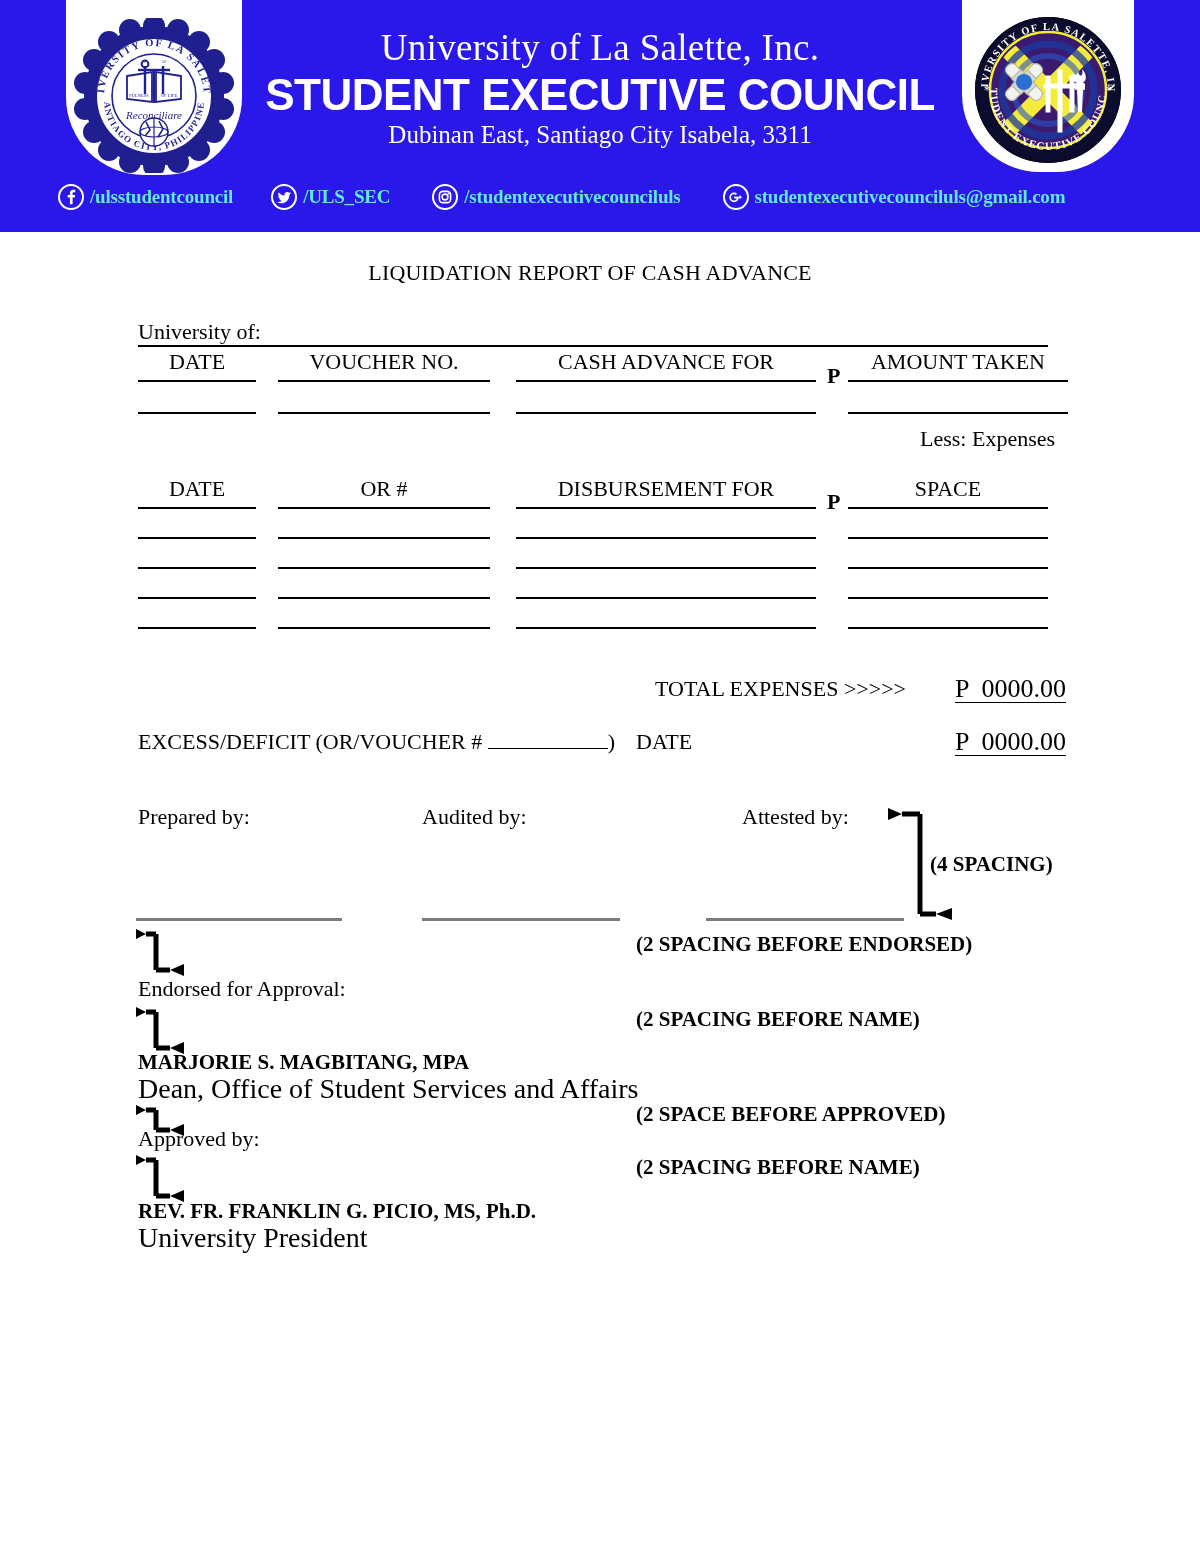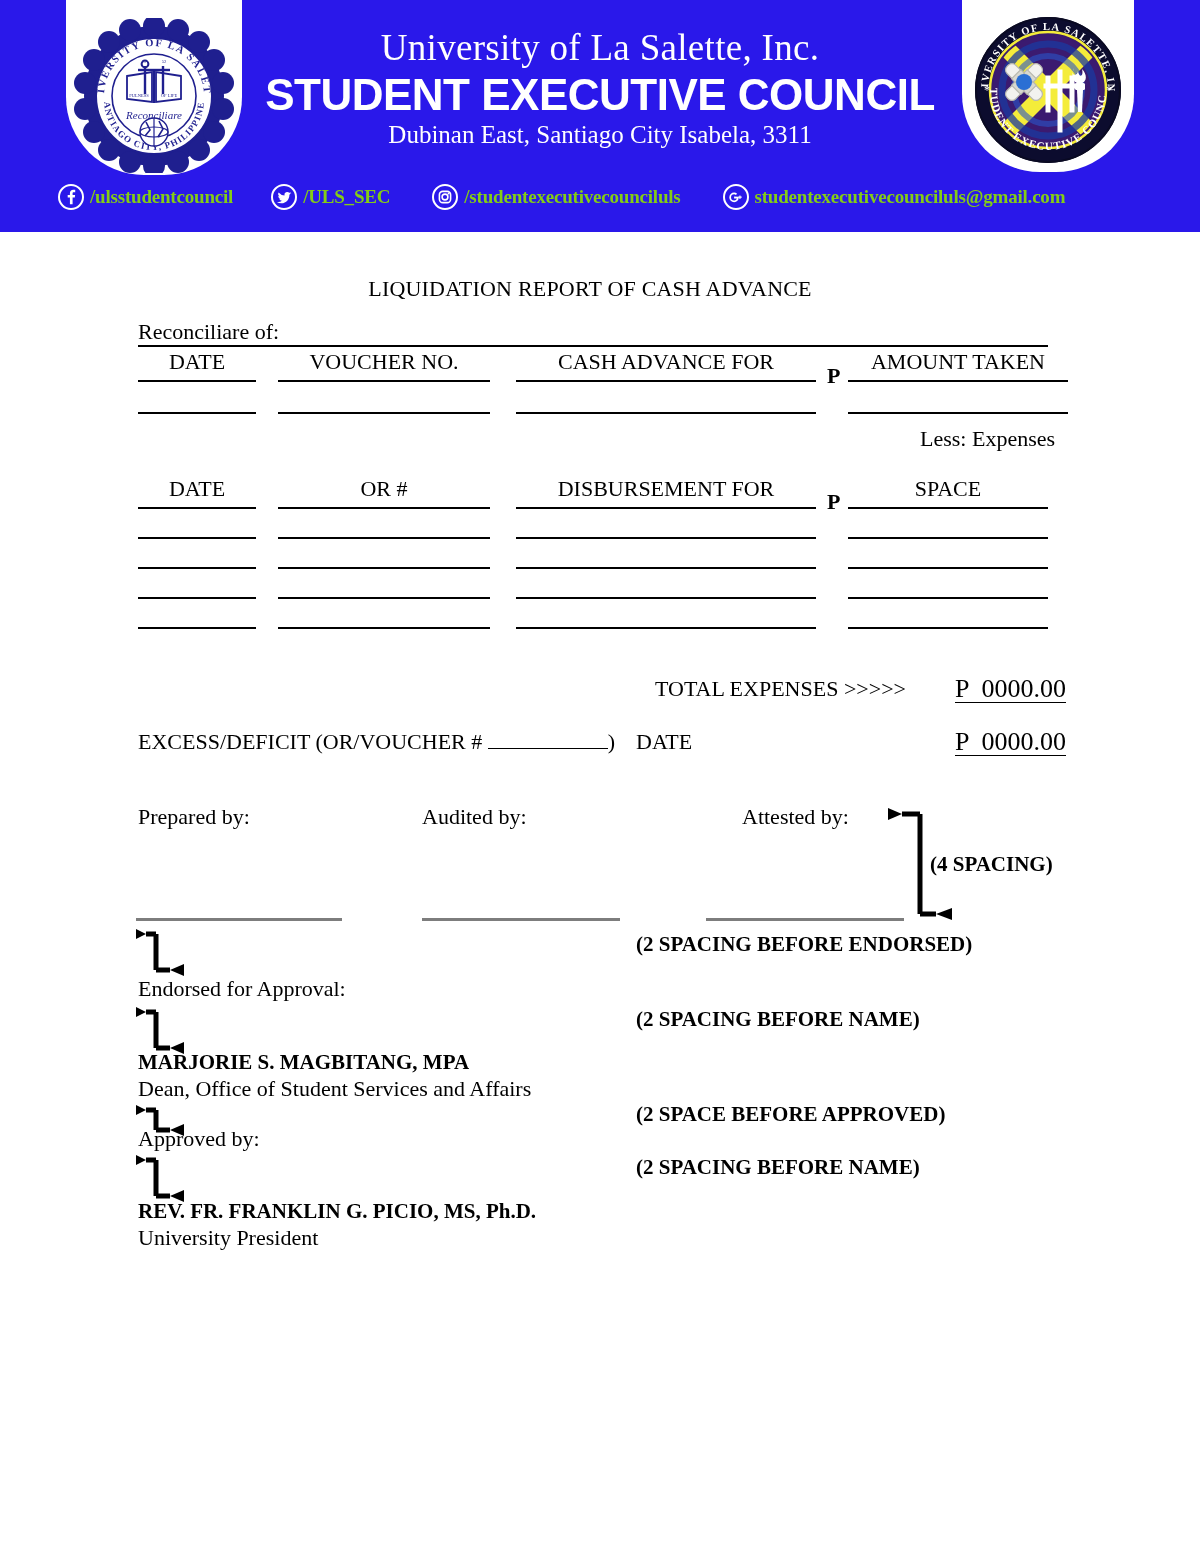--- a/index.html
+++ b/index.html
@@ -64,21 +64,21 @@
   .socials {
     position: absolute;
     left: 58px; top: 184px;
     width: 1100px;
     display: flex;
     align-items: center;
   }
   .social {
     display: flex;
     align-items: center;
-    color: #84cc16;
+    color: #5eead4;
     white-space: nowrap;
   }
   .social .s-ic {
     width: 26px; height: 26px;
     border: 2px solid #ffffff;
     border-radius: 50%;
     display: flex; align-items: center; justify-content: center;
     margin-right: 6px;
     flex: 0 0 auto;
   }
@@ -90,21 +90,21 @@
     letter-spacing: -0.2px;
   }
   .sp-a { width: 38px; }
   .sp-b { width: 42px; }
   .sp-c { width: 42px; }
 
   
   .form {
     position: relative;
     width: 1200px;
-    padding-top: 44px;
+    padding-top: 28px;
     font-family: "Liberation Serif", "DejaVu Serif", serif;
     color: #000000;
   }
   .doc-title {
     text-align: center;
     font-size: 22px;
     letter-spacing: 0.2px;
     margin-left: -20px;
   }
 
@@ -134,21 +134,21 @@
 
   .underval {
     position: absolute;
     font-size: 26px; line-height: 24px;
     border-bottom: 1.5px solid #000;
     padding-bottom: 1px;
     white-space: pre;
   }
   .note { position:absolute; font-weight: bold; font-size: 21px; line-height: 24px; white-space: nowrap; }
   .name-bold { position:absolute; font-weight: bold; font-size: 21px; line-height: 24px; white-space: nowrap; }
-  .name-sub { position:absolute; font-size: 22px; line-height: 24px; white-space: nowrap; }
+  .name-sub { position:absolute; font-size: 28px; line-height: 24px; white-space: nowrap; }
   .inline-blank { display:inline-block; width:120px; border-bottom:1.5px solid #000; }
 </style>
 </head>
 <body>
 
 <div class="page">
 
   <div class="banner">
 
     <div class="logo-plate left"></div>
@@ -342,21 +342,21 @@
       </div>
 
     </div>
   </div>
 
   <div class="form">
 
     <div class="doc-title">LIQUIDATION REPORT OF CASH ADVANCE</div>
 
     <div class="liq-row">
-      <span class="liq-label">Reconciliare of:</span>
+      <span class="liq-label">University of:</span>
     </div>
 
     <div class="t center" style="left:138px; top:118px; width:118px;">DATE</div>
     <div class="t center" style="left:278px; top:118px; width:212px;">VOUCHER NO.</div>
     <div class="t center" style="left:516px; top:118px; width:300px;">CASH ADVANCE FOR</div>
     <div class="t center" style="left:848px; top:118px; width:220px;">AMOUNT TAKEN</div>
 
     <div class="rule" style="left:138px; top:148px; width:118px;"></div>
     <div class="rule" style="left:278px; top:148px; width:212px;"></div>
     <div class="rule" style="left:516px; top:148px; width:300px;"></div>

